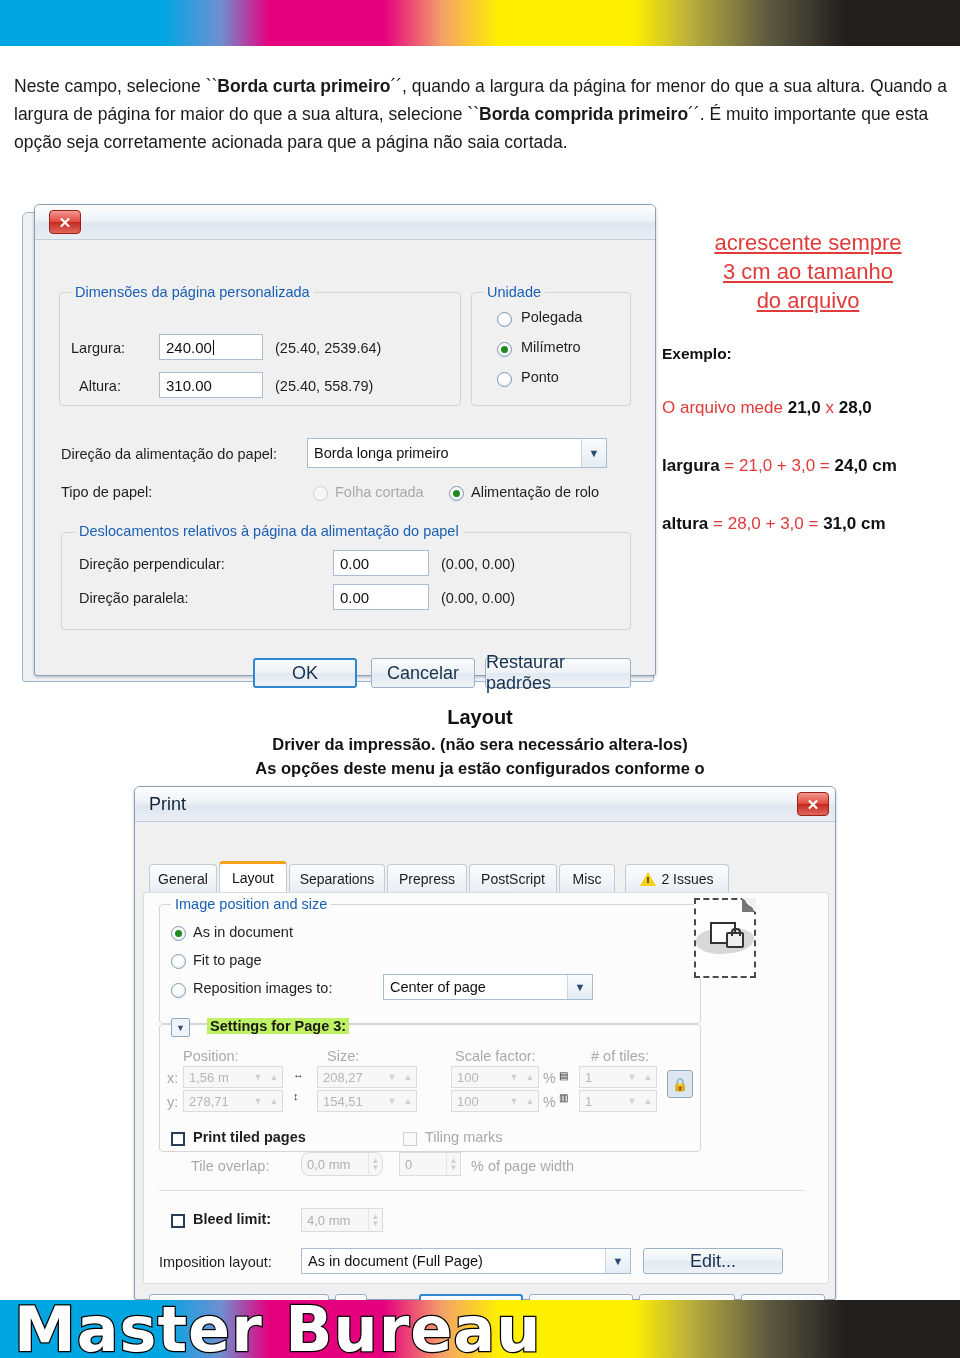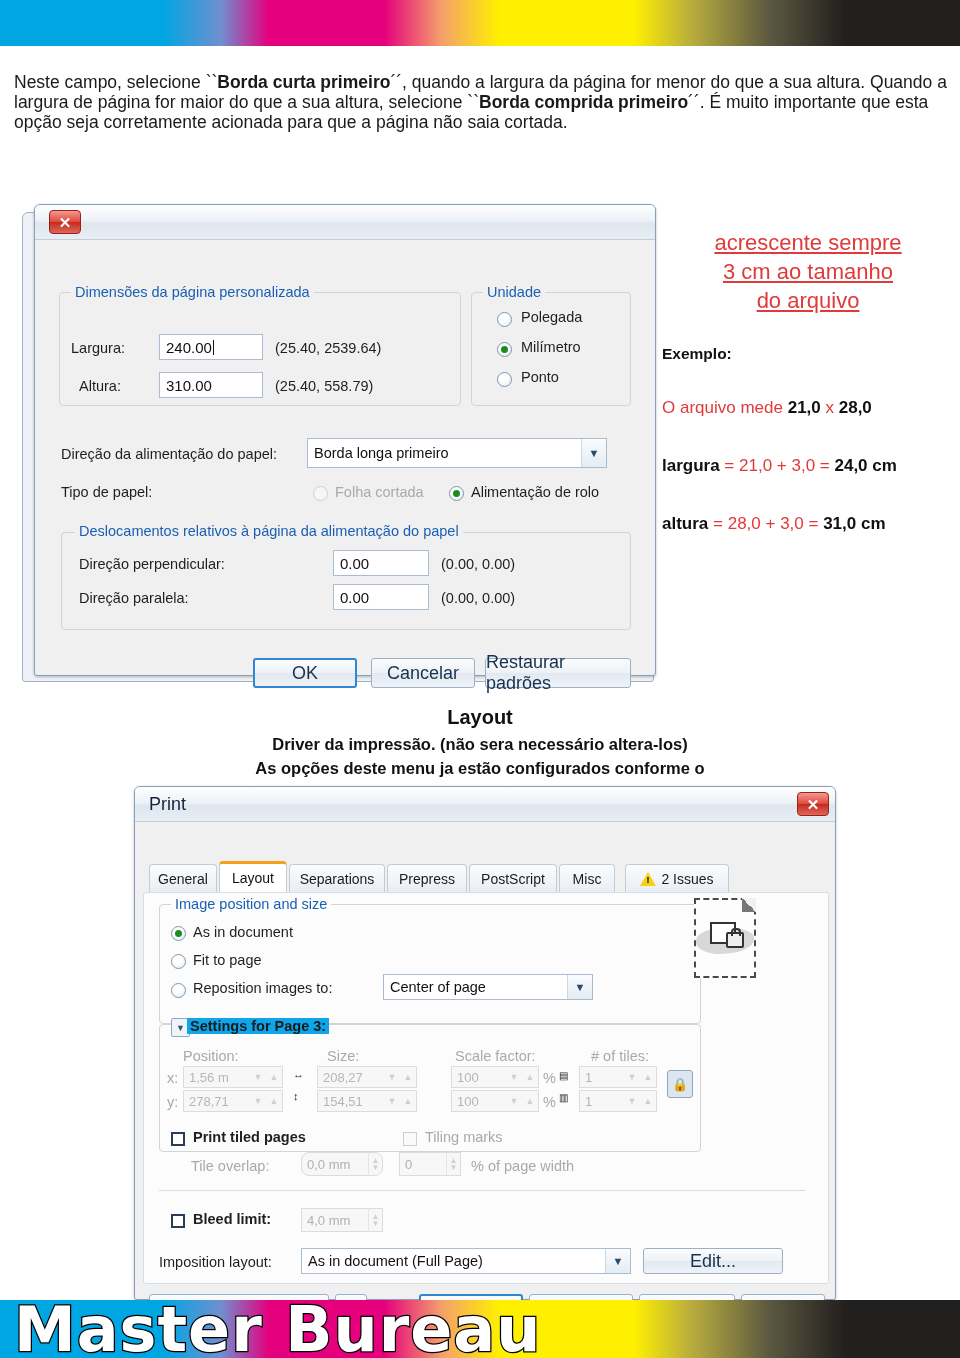--- a/index.html
+++ b/index.html
@@ -22,21 +22,21 @@
       #b9ad3d 72%,
       #5d5a41 80%,
       #221f1f 88%, #221f1f 100%);
   }
   #topbar{top:0;height:46px;}
   #bottombar{top:1300px;height:58px;}
 
   
   #intro{
     position:absolute;left:14px;top:72px;width:934px;
-    font-size:17.5px;line-height:20px;color:#1a1a1a;
+    font-size:17.5px;line-height:28px;color:#1a1a1a;
   }
   #intro b{font-weight:bold;}
 
   
   .win{
     position:absolute;
     background:#f0f0f0;
     border:1px solid #8ba0b6;
     border-radius:6px 6px 3px 3px;
     box-shadow:0 1px 3px rgba(0,0,0,.25);
@@ -319,21 +319,21 @@
 
     <div class="radio" style="left:36px;top:161px;"></div>
     <div class="lbl" style="left:58px;top:158px;">Reposition images to:</div>
     <div class="combo" style="left:248px;top:152px;width:210px;height:26px;">
       <span>Center of page</span>
       <span class="arrow">▼</span>
     </div>
 
     <div class="group" style="left:24px;top:202px;width:540px;height:126px;"></div>
     <div style="position:absolute;left:36px;top:196px;width:17px;height:17px;background:#eef4fa;border:1px solid #8fa8c0;border-radius:2px;display:flex;align-items:center;justify-content:center;font-size:9px;color:#35506f;">▼</div>
-    <div style="position:absolute;left:52px;top:196px;font-size:14.5px;font-weight:bold;color:#1a1a1a;background:#0ea5e9;padding:0 3px;">Settings for Page 3:</div>
+    <div style="position:absolute;left:72px;top:196px;font-size:14.5px;font-weight:bold;color:#1a1a1a;background:#bef264;padding:0 3px;">Settings for Page 3:</div>
 
     <div class="lbl-dim" style="left:48px;top:226px;">Position:</div>
     <div class="lbl-dim" style="left:192px;top:226px;">Size:</div>
     <div class="lbl-dim" style="left:320px;top:226px;">Scale factor:</div>
     <div class="lbl-dim" style="left:456px;top:226px;"># of tiles:</div>
 
     <div class="lbl-dim" style="left:32px;top:248px;">x:</div>
     <div class="lbl-dim" style="left:32px;top:272px;">y:</div>
 
     <div class="spin2" style="left:48px;top:244px;width:100px;height:22px;">

